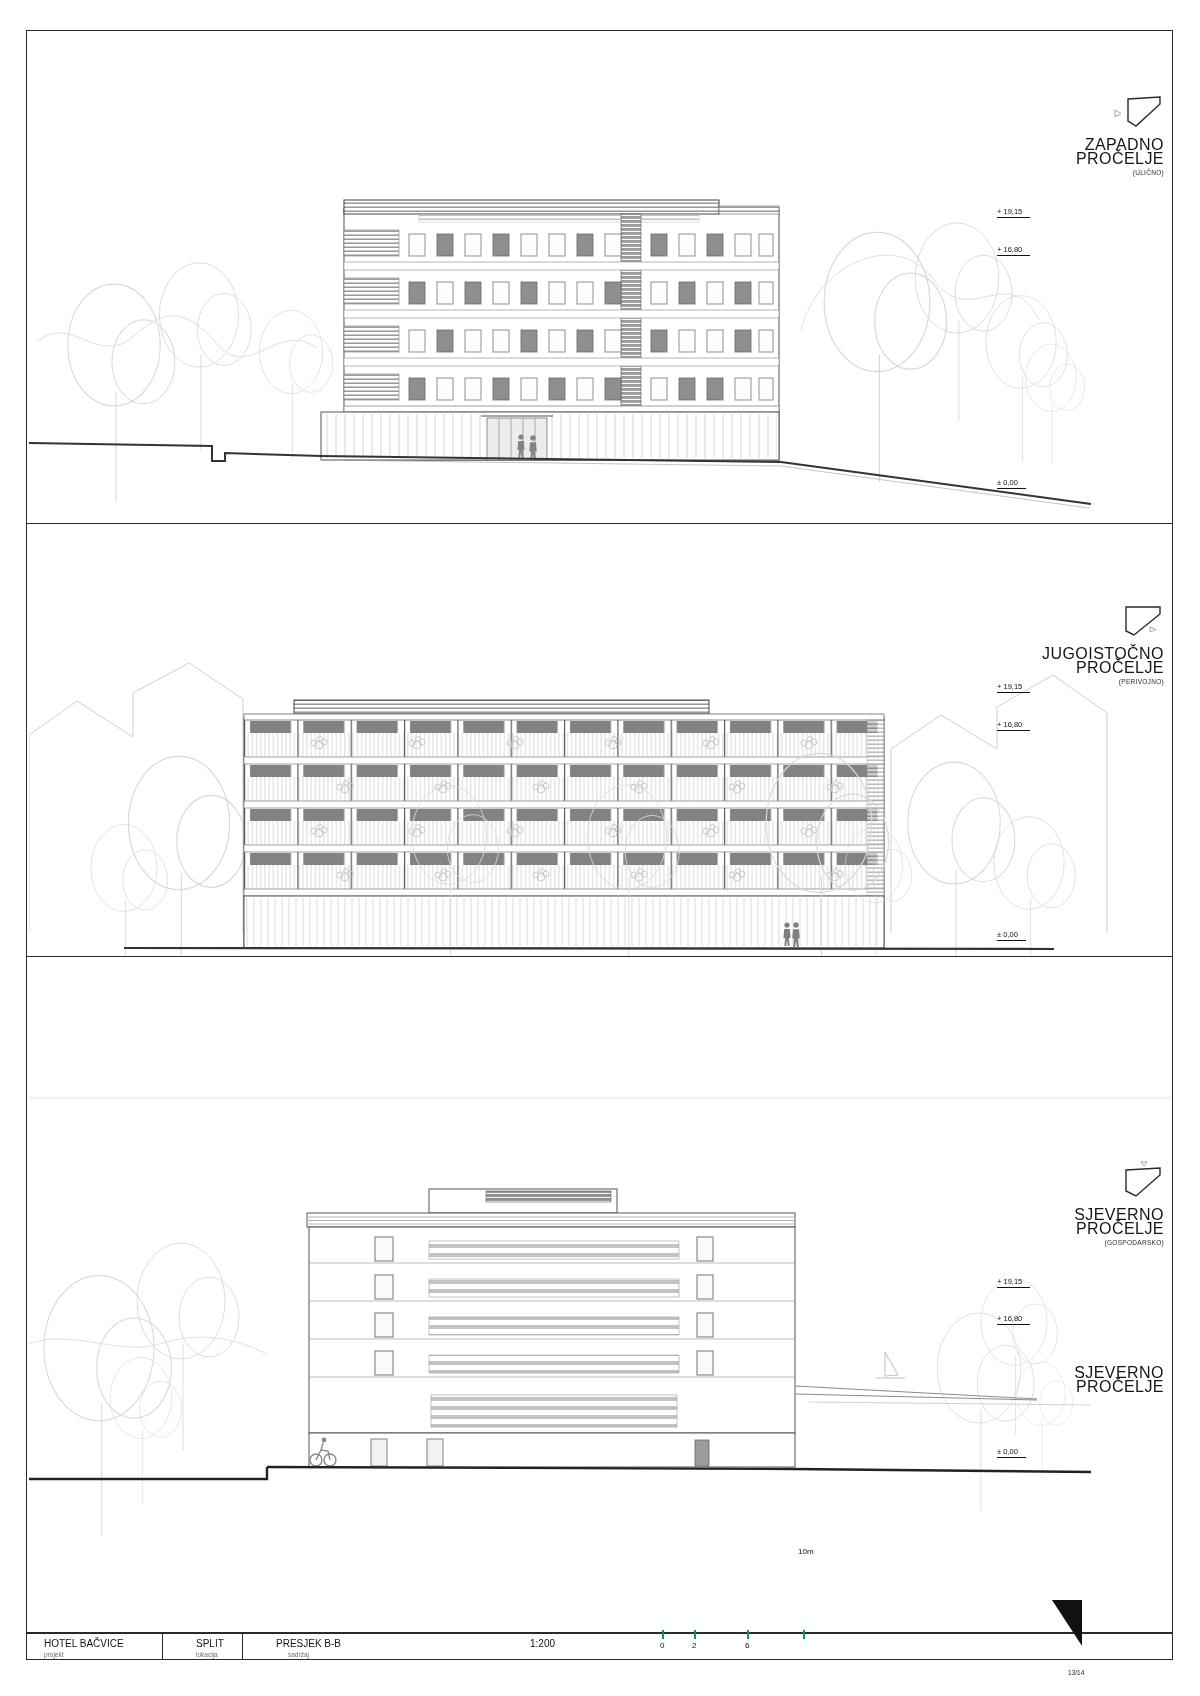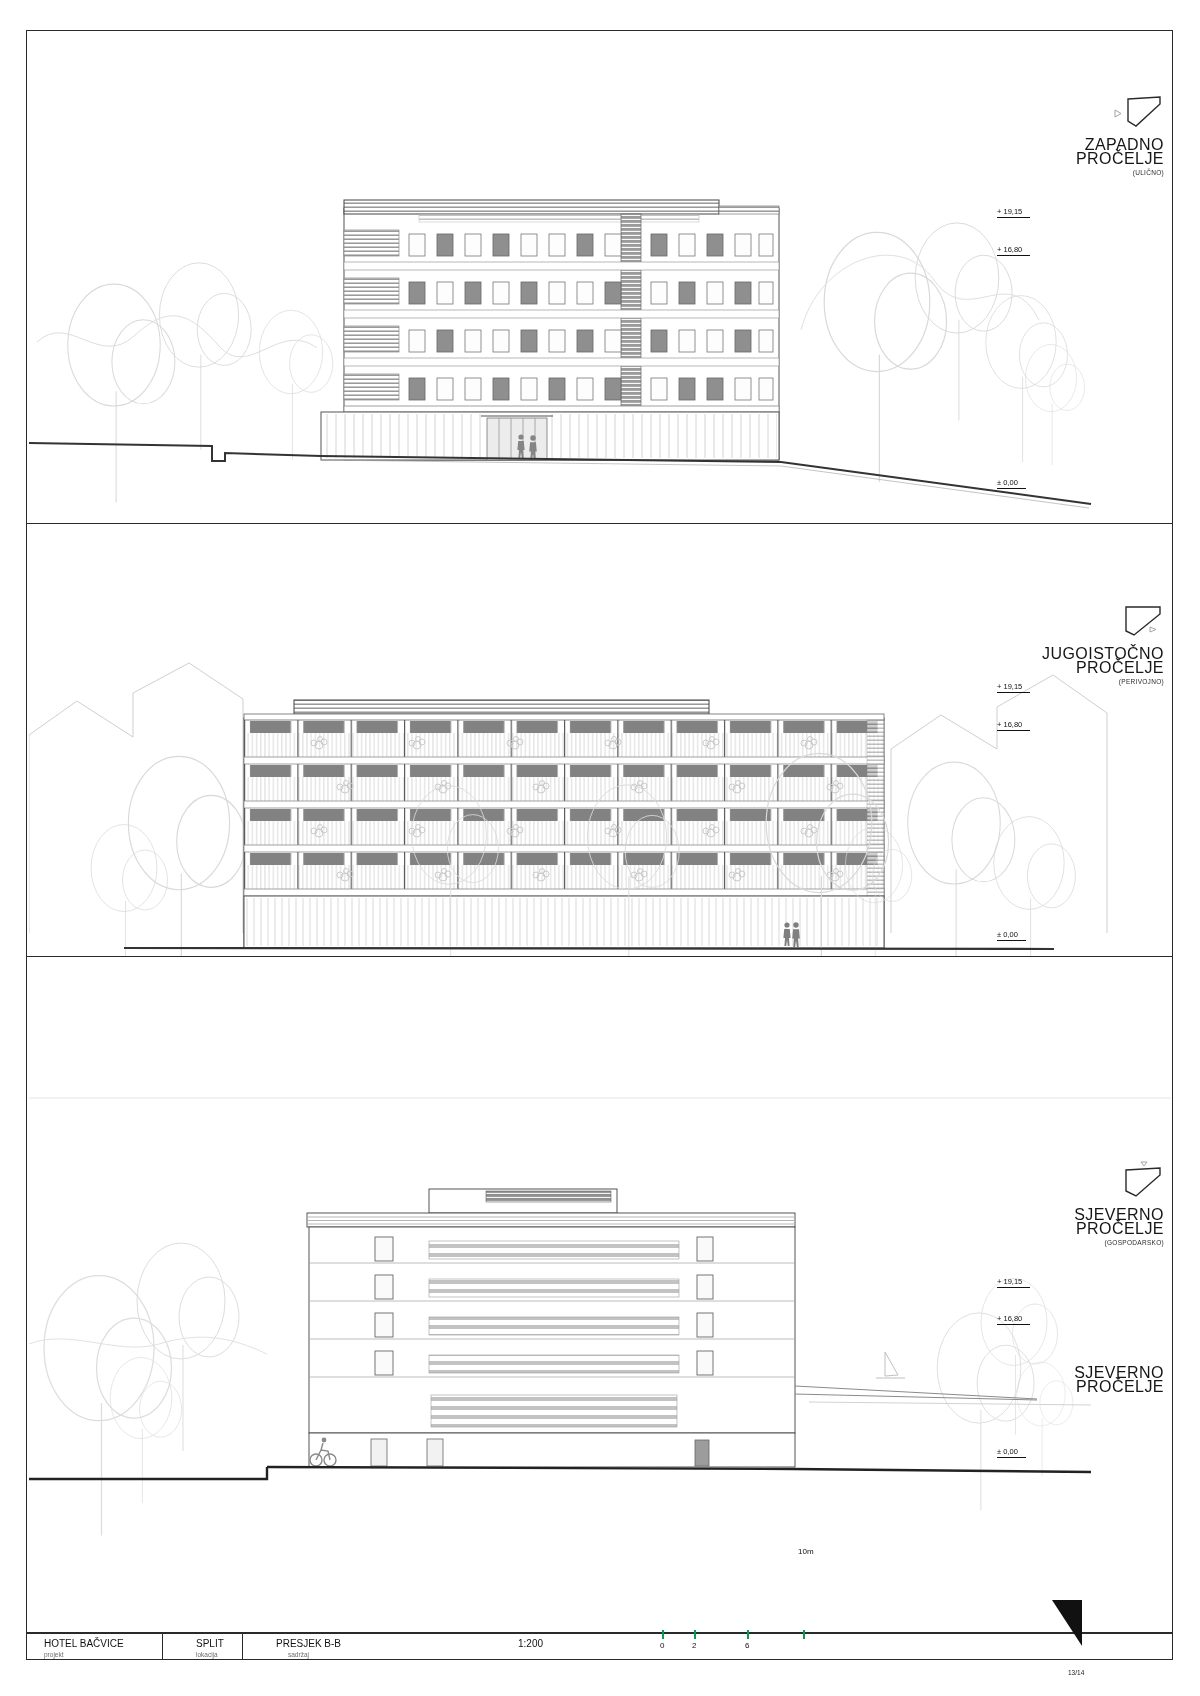--- a/index.html
+++ b/index.html
@@ -457,21 +457,21 @@
 
   <span class="tb-value" style="left:44px;top:1638px;">HOTEL BAČVICE</span>
   <span class="tb-caption" style="left:44px;top:1651px;">projekt</span>
 
   <span class="tb-value" style="left:196px;top:1638px;">SPLIT</span>
   <span class="tb-caption" style="left:196px;top:1651px;">lokacija</span>
 
   <span class="tb-value" style="left:276px;top:1638px;">PRESJEK B-B</span>
   <span class="tb-caption" style="left:288px;top:1651px;">sadržaj</span>
 
-  <span class="tb-value" style="left:518px;top:1638px;">1:200</span>
+  <span class="tb-value" style="left:530px;top:1638px;">1:200</span>
 
   <div class="tb-tick" style="left:662px;top:1630px;"></div>
   <div class="tb-tick" style="left:694px;top:1630px;"></div>
   <div class="tb-tick" style="left:747px;top:1630px;"></div>
   <div class="tb-tick" style="left:803px;top:1630px;"></div>
   <span class="tb-scale-num" style="left:660px;top:1641px;">0</span>
   <span class="tb-scale-num" style="left:692px;top:1641px;">2</span>
   <span class="tb-scale-num" style="left:745px;top:1641px;">6</span>
   <span class="tb-scale-num" style="left:798px;top:1547px;">10m</span>
 

